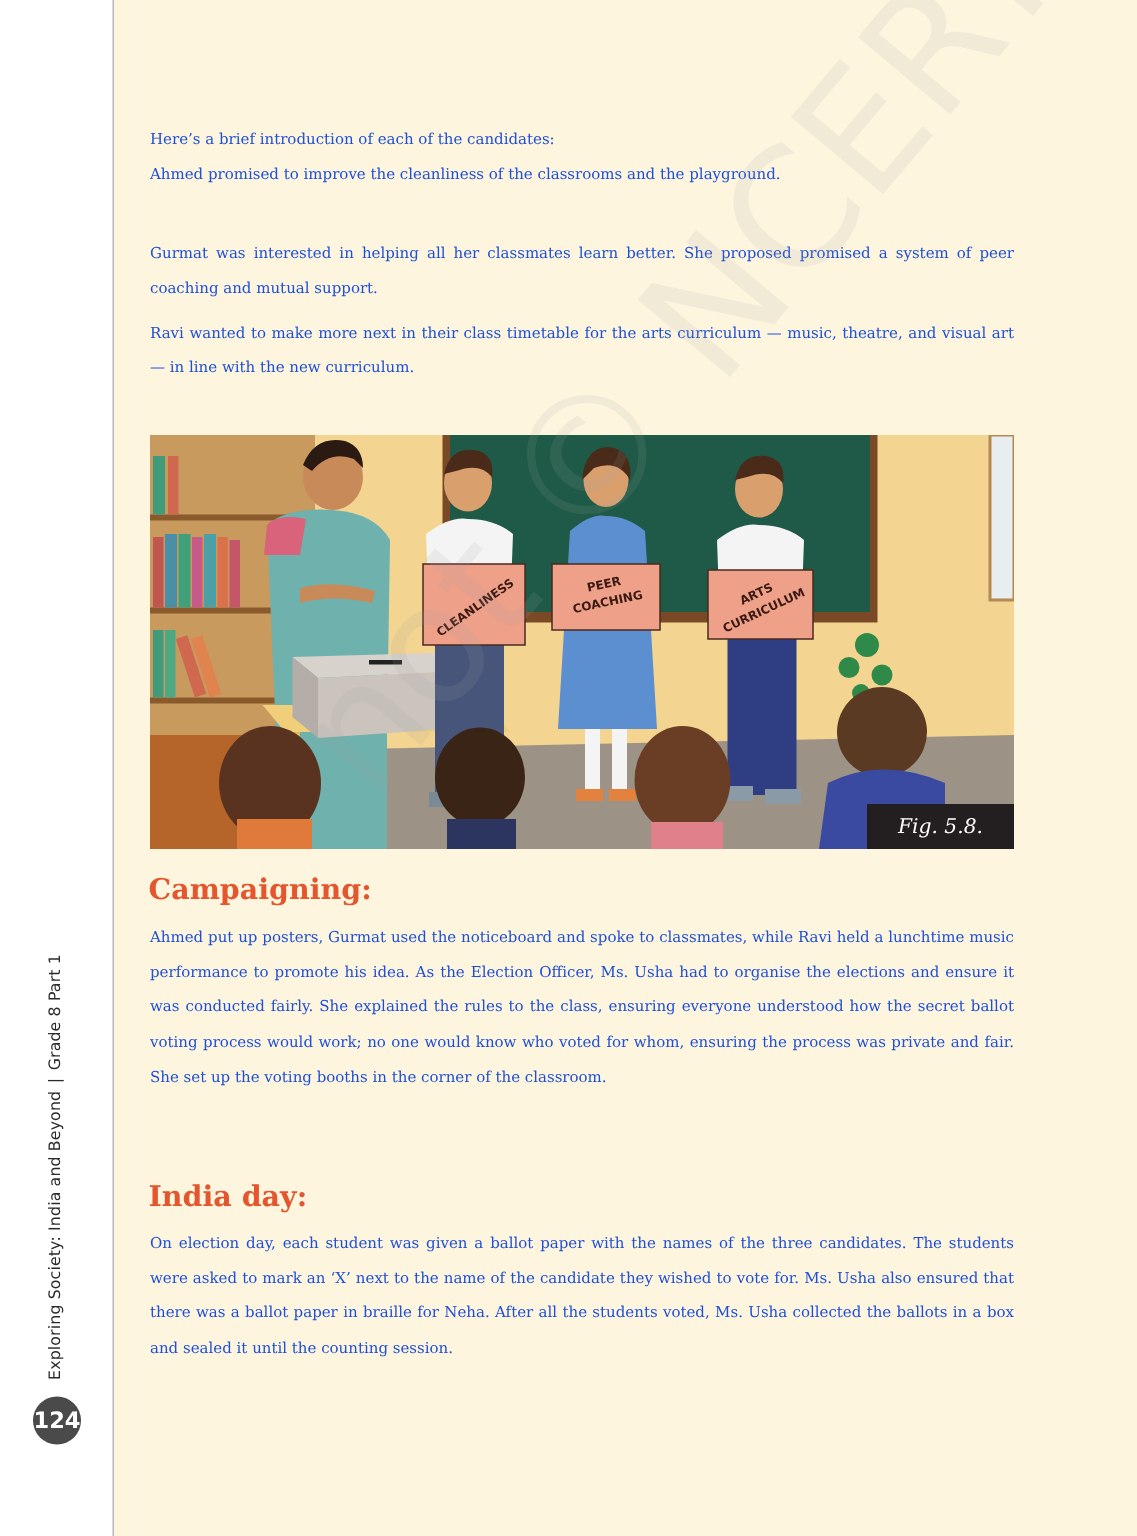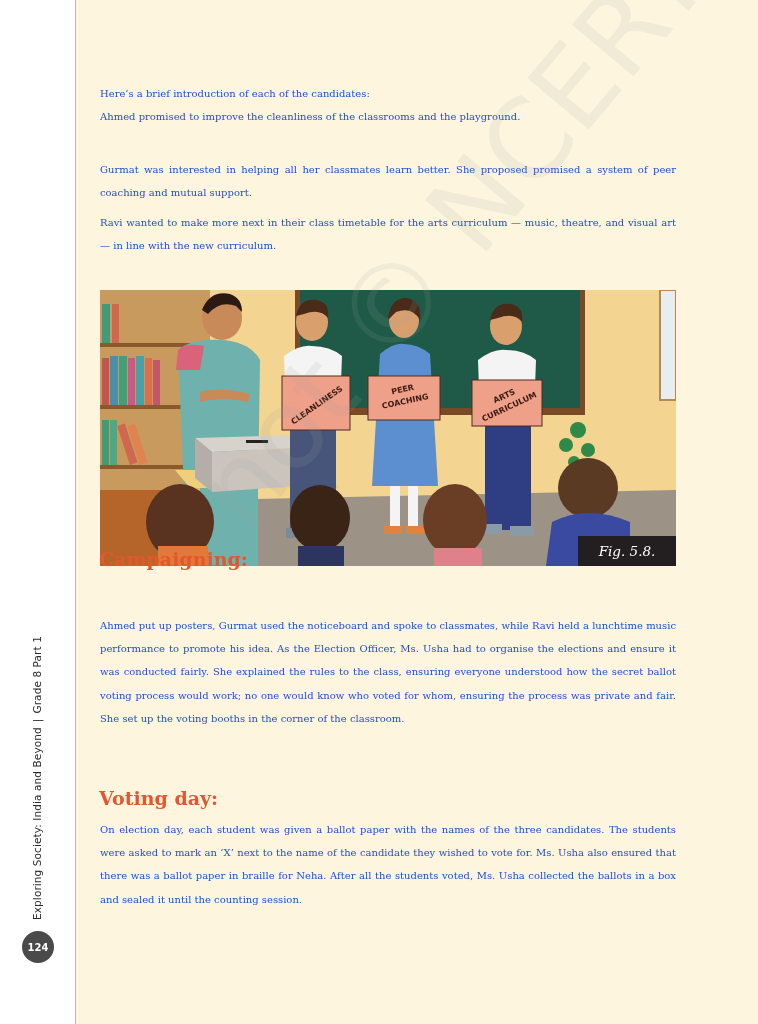--- a/index.html
+++ b/index.html
@@ -25,21 +25,21 @@
       transform: translate(-50%, -50%) rotate(-90deg);
       white-space: nowrap;
       font-family: "DejaVu Sans", "Liberation Sans", sans-serif;
       font-size: 10.5px; color: #2b2b2b; letter-spacing: 0.1px;
     }
     .spine-label .sep { margin: 0 5px; }
     .page-badge {
       position: absolute; left: 22px; top: 931px; width: 32px; height: 32px;
       border-radius: 50%; background: #4a4a4a; color: #fff;
       font-family: "DejaVu Sans", "Liberation Sans", sans-serif;
-      font-weight: bold; font-size: 10px;
+      font-weight: bold; font-size: 15px;
       display: flex; align-items: center; justify-content: center;
     }
     .text {
       position: absolute; left: 100px; width: 576px;
       font-size: 10px; line-height: 23.2px; color: #1d4ed8;
       text-align: justify; margin: 0;
     }
     .heading {
       position: absolute; left: 99px;
       font-family: "DejaVu Serif", "Liberation Serif", serif;
@@ -191,17 +191,17 @@
       <rect x="334" y="258" width="48" height="18" fill="#e0808a"></rect>
       <ellipse cx="488" cy="198" rx="30" ry="30" fill="#5a3a22"></ellipse>
       <path d="M452 232 Q488 214 530 232 L530 276 L446 276 Z" fill="#3a4aa0"></path>
     </g>
   </svg>
   <div class="fig-caption">Fig. 5.8.</div>
 </div>
 
 <div class="watermark">not © NCERT to be republished</div>
 
-<h2 class="heading" style="top:548px;">Campaigning:</h2>
+<h2 class="heading" style="top:582px;">Campaigning:</h2>
 <p class="text last-left" style="top:614px;">Ahmed put up posters, Gurmat used the noticeboard and spoke to classmates, while Ravi held a lunchtime music performance to promote his idea. As the Election Officer, Ms. Usha had to organise the elections and ensure it was conducted fairly. She explained the rules to the class, ensuring everyone understood how the secret ballot voting process would work; no one would know who voted for whom, ensuring the process was private and fair. She set up the voting booths in the corner of the classroom.</p>
 
-<h2 class="heading" style="top:787px;">Voting day:</h2>
+<h2 class="heading" style="top:787px;">India day:</h2>
 <p class="text last-left" style="top:818px;">On election day, each student was given a ballot paper with the names of the three candidates. The students were asked to mark an ‘X’ next to the name of the candidate they wished to vote for. Ms. Usha also ensured that there was a ballot paper in braille for Neha. After all the students voted, Ms. Usha collected the ballots in a box and sealed it until the counting session.</p>
 
 </body></html>

